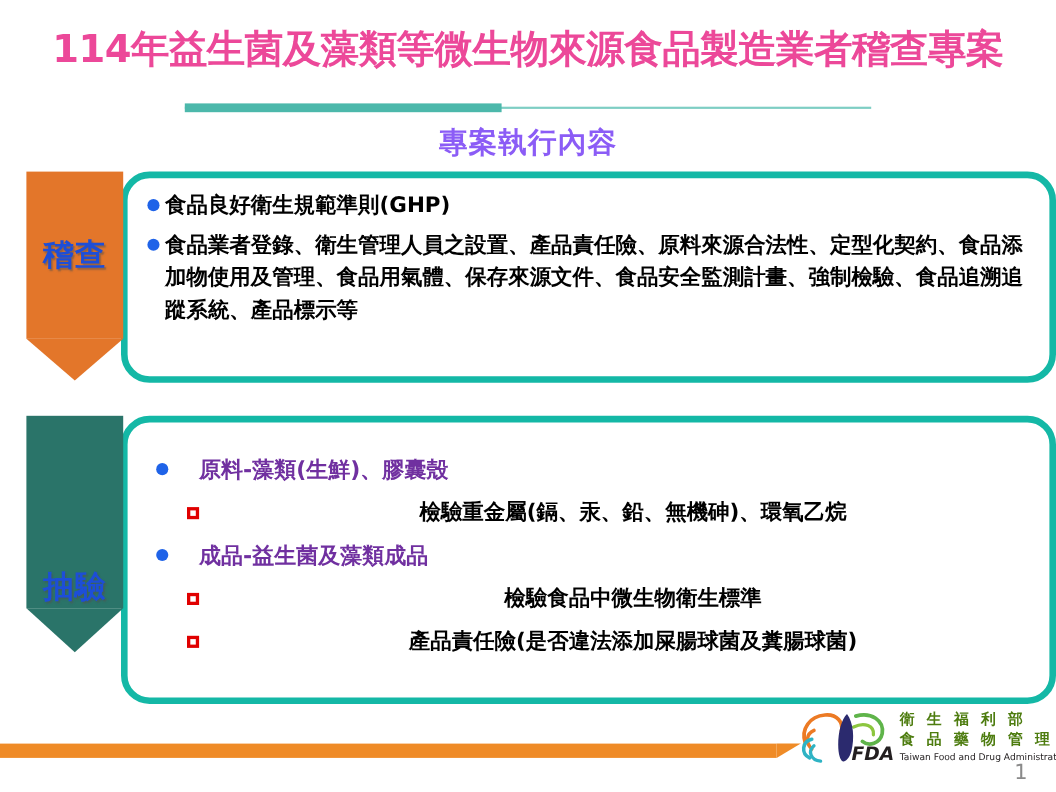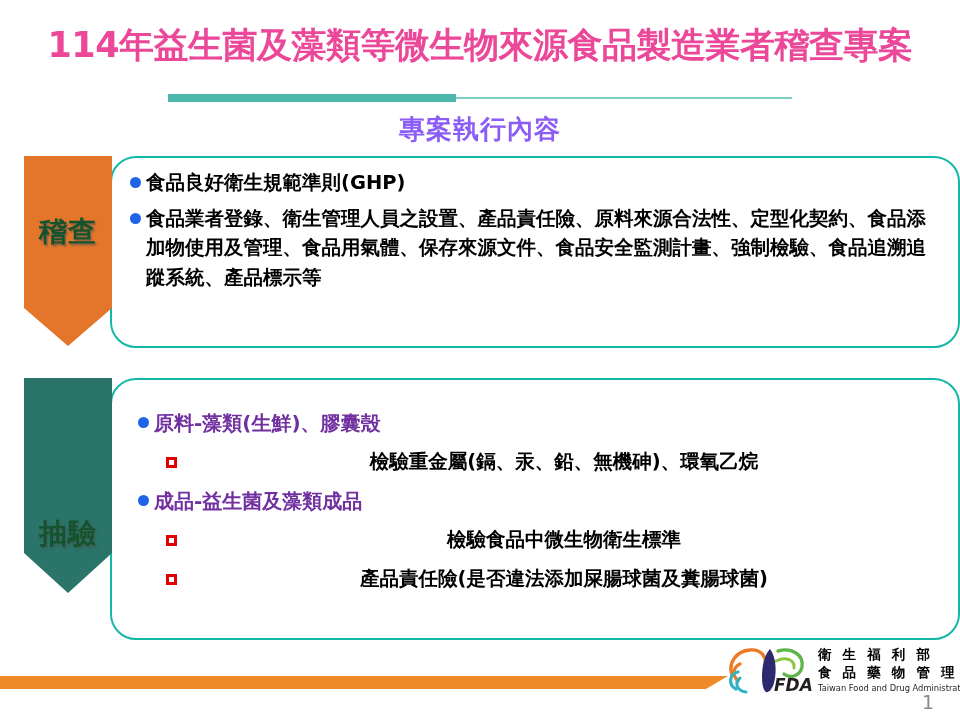--- a/index.html
+++ b/index.html
@@ -63,33 +63,33 @@
     color: #8b5cf6;
     letter-spacing: 1px;
   }
 
   
   .section {
     position: absolute;
   }
   .section-box {
     position: absolute;
-    border: 2px solid #14b8a6;
+    border: 6px solid #14b8a6;
     border-radius: 26px;
     background: #ffffff;
     box-sizing: border-box;
   }
   .banner {
     position: absolute;
     width: 88px;
     box-sizing: border-box;
     display: flex;
     align-items: center;
     justify-content: center;
-    color: #14532d;
+    color: #1d4ed8;
     font-size: 28px;
     font-weight: bold;
     letter-spacing: 1px;
     text-shadow: 1.5px 1.5px 1.5px rgba(80,80,80,0.55);
     z-index: 3;
   }
   .banner-body {
     position: absolute;
     left: 0;
     top: 0;
@@ -182,21 +182,21 @@
     font-weight: bold;
   }
 
   
   .lvl1 { margin-left: 0px; }
   .lvl2 { margin-left: 28px; text-align: center; }
 
   #audit-content .bullet-line { margin-bottom: 6px; }
   #audit-content .bullet-line:last-child { margin-bottom: 0; }
   #sampling-content { top: 28px; left: 26px; }
-  #sampling-content .bullet-line { margin-bottom: 9px; }
+  #sampling-content .bullet-line { margin-bottom: 9px; gap: 23px; }
 
   
   #bottom-bar {
     position: absolute;
     left: 0;
     top: 676px;
     width: 706px;
     height: 13px;
     background: #ef8b27;
   }
@@ -228,21 +228,21 @@
   }
   #fda-text {
     position: absolute;
     left: 92px;
     top: 1px;
     width: 130px;
   }
   .fda-cn {
     font-size: 13.5px;
     font-weight: bold;
-    color: #000000;
+    color: #4d7c0f;
     letter-spacing: 3.2px;
     line-height: 1.33;
     white-space: nowrap;
   }
   .fda-en {
     font-size: 8.3px;
     color: #231f20;
     letter-spacing: 0px;
     white-space: nowrap;
     margin-top: 1px;

